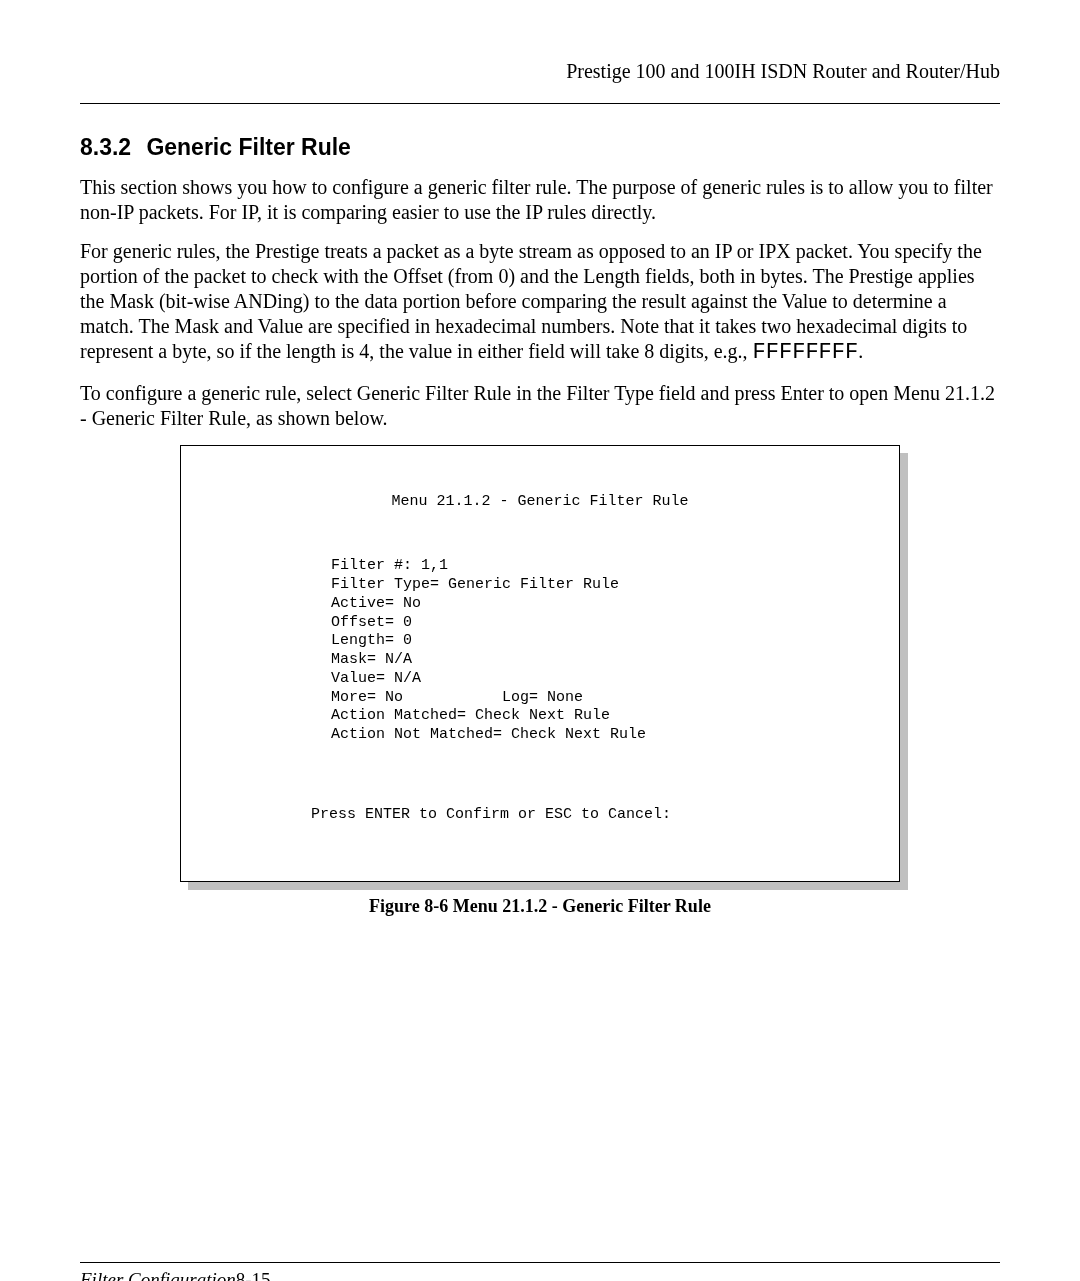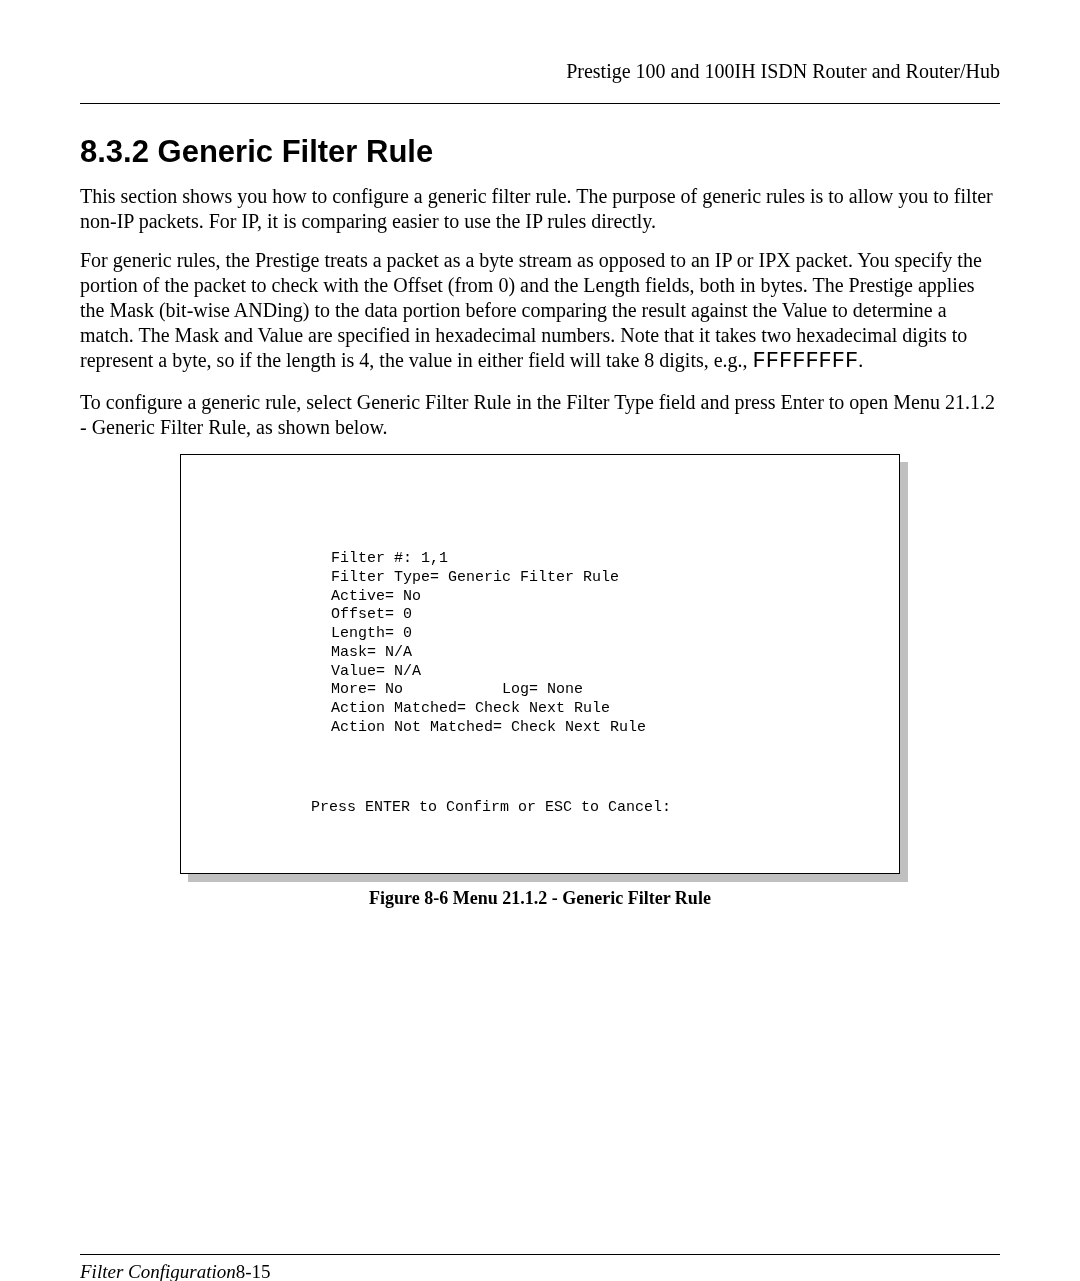--- a/index.html
+++ b/index.html
@@ -16,21 +16,21 @@
       margin-bottom: 20px;
     }
     .header-rule {
       border: none;
       border-top: 1.5px solid black;
       margin: 0 0 30px 0;
     }
     .section-heading {
       font-family: Arial, Helvetica, sans-serif;
       font-weight: bold;
-      font-size: 31px;
+      font-size: 23px;
       margin-bottom: 14px;
     }
     .section-heading .num {
       display: inline-block;
       min-width: 60px;
     }
     .body-para {
       font-size: 20px;
       line-height: 1.25;
       margin: 0 0 14px 0;
@@ -64,21 +64,20 @@
       font-size: 15px;
       line-height: 1.25;
       white-space: pre;
     }
     .menu-title {
       text-align: center;
       padding-bottom: 8px;
     }
     .menu-body {
       padding-left: 130px;
-      margin-top: 48px;
     }
     .menu-prompt {
       padding-left: 110px;
       padding-top: 24px;
     }
     .figure-caption {
       text-align: center;
       font-family: Liberation Serif, serif;
       font-weight: bold;
       font-size: 18px;
@@ -112,20 +111,21 @@
 
 <p class="body-para">
   <span>For generic rules, the Prestige treats a packet as a byte stream as opposed to an IP or IPX packet.  You specify the portion of the packet to check with the Offset (from 0) and the Length fields, both in bytes.  The Prestige applies the Mask (bit-wise ANDing) to the data portion before comparing the result against the Value to determine a match.  The Mask and Value are specified in hexadecimal numbers.  Note that it takes two hexadecimal digits to represent a byte, so if the length is 4, the value in either field will take 8 digits, e.g., </span><span class="mono-inline">FFFFFFFF</span><span>.</span>
 </p>
 
 <p class="body-para">To configure a generic rule, select Generic Filter Rule in the Filter Type field and press Enter to open Menu 21.1.2 - Generic Filter Rule, as shown below.</p>
 
 <div class="menu-shadow-wrap">
   <div class="menu-shadow"></div>
   <div class="menu-box">
+    <div class="menu-title">Menu 21.1.2 - Generic Filter Rule</div>
     <div class="menu-body"><span>Filter #: 1,1</span>
 <span>Filter Type= Generic Filter Rule</span>
 <span>Active= No</span>
 <span>Offset= 0</span>
 <span>Length= 0</span>
 <span>Mask= N/A</span>
 <span>Value= N/A</span>
 <span>More= No           Log= None</span>
 <span>Action Matched= Check Next Rule</span>
 <span>Action Not Matched= Check Next Rule</span></div>

